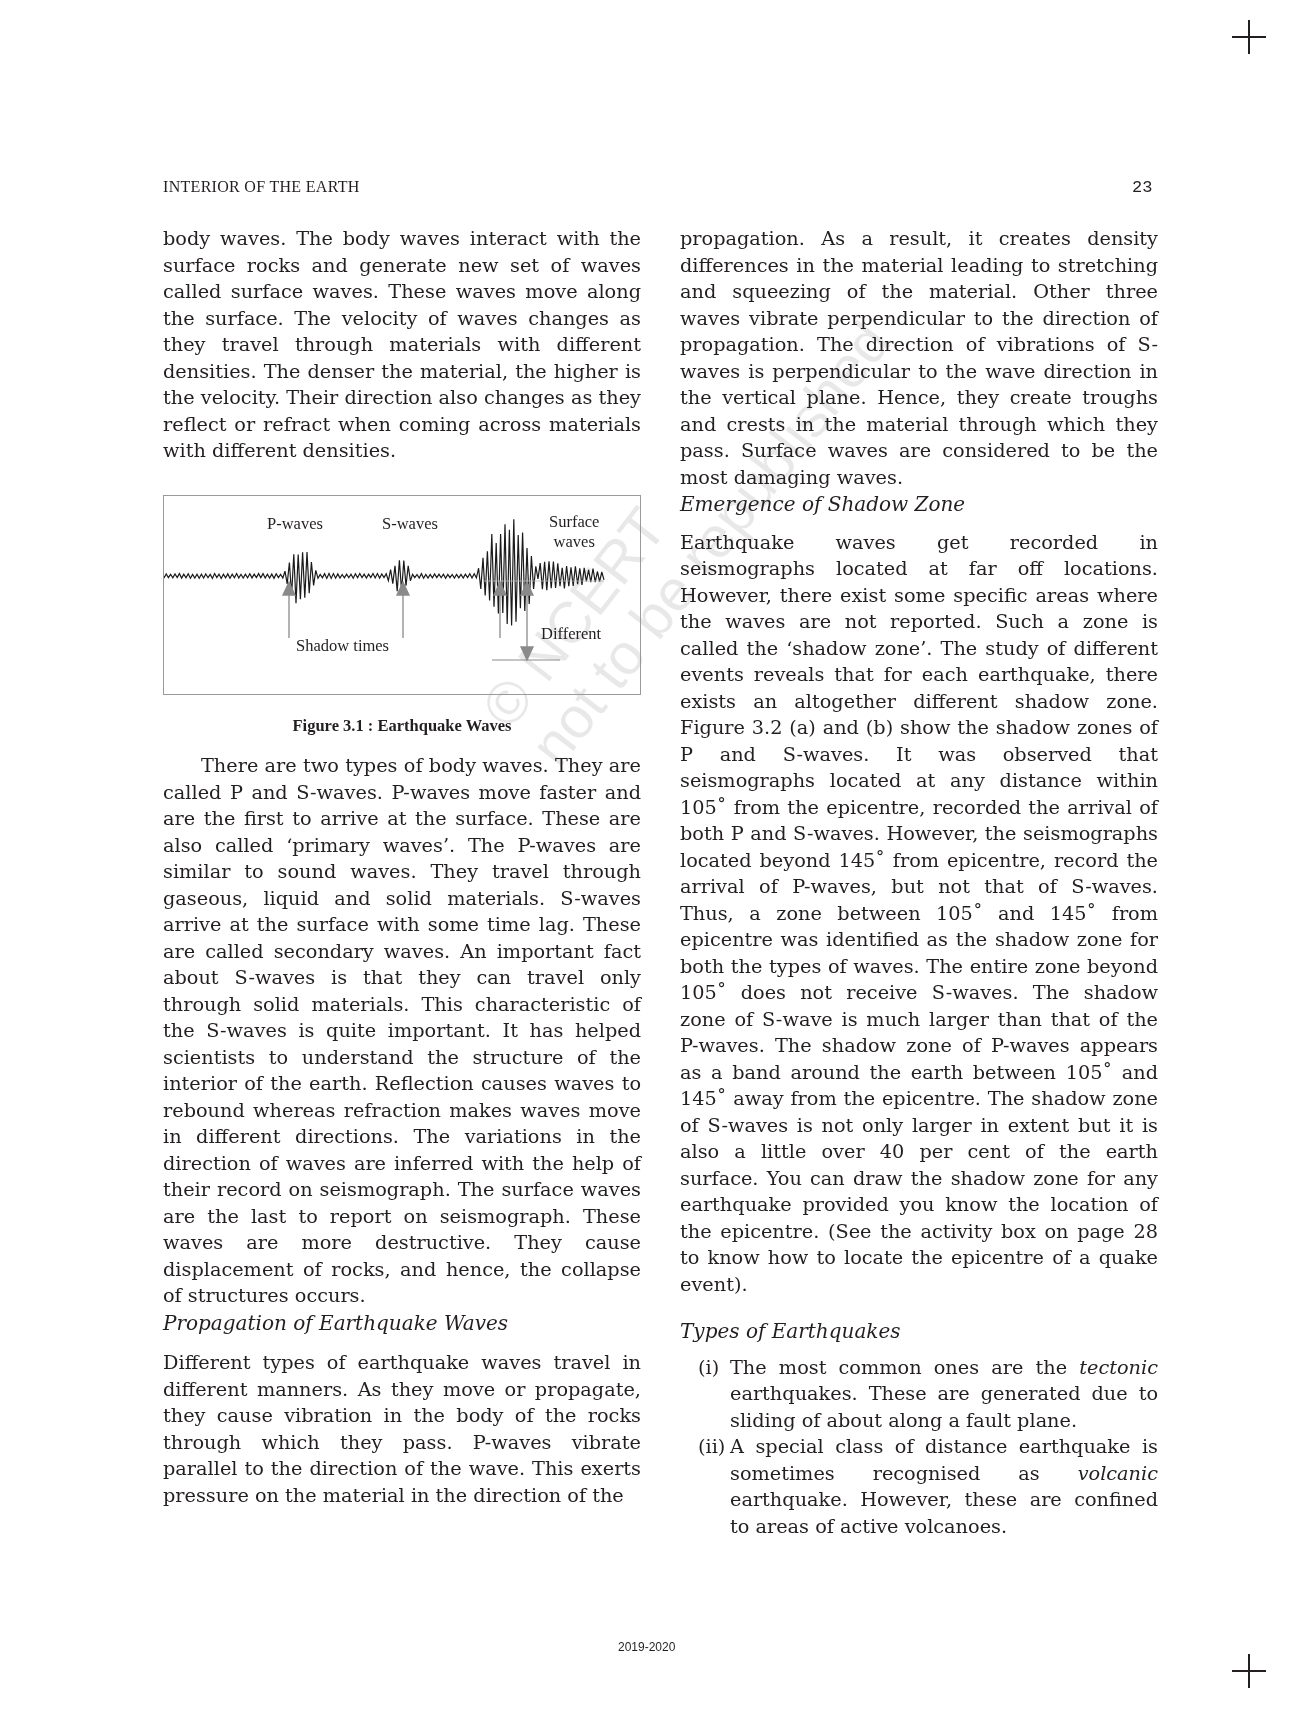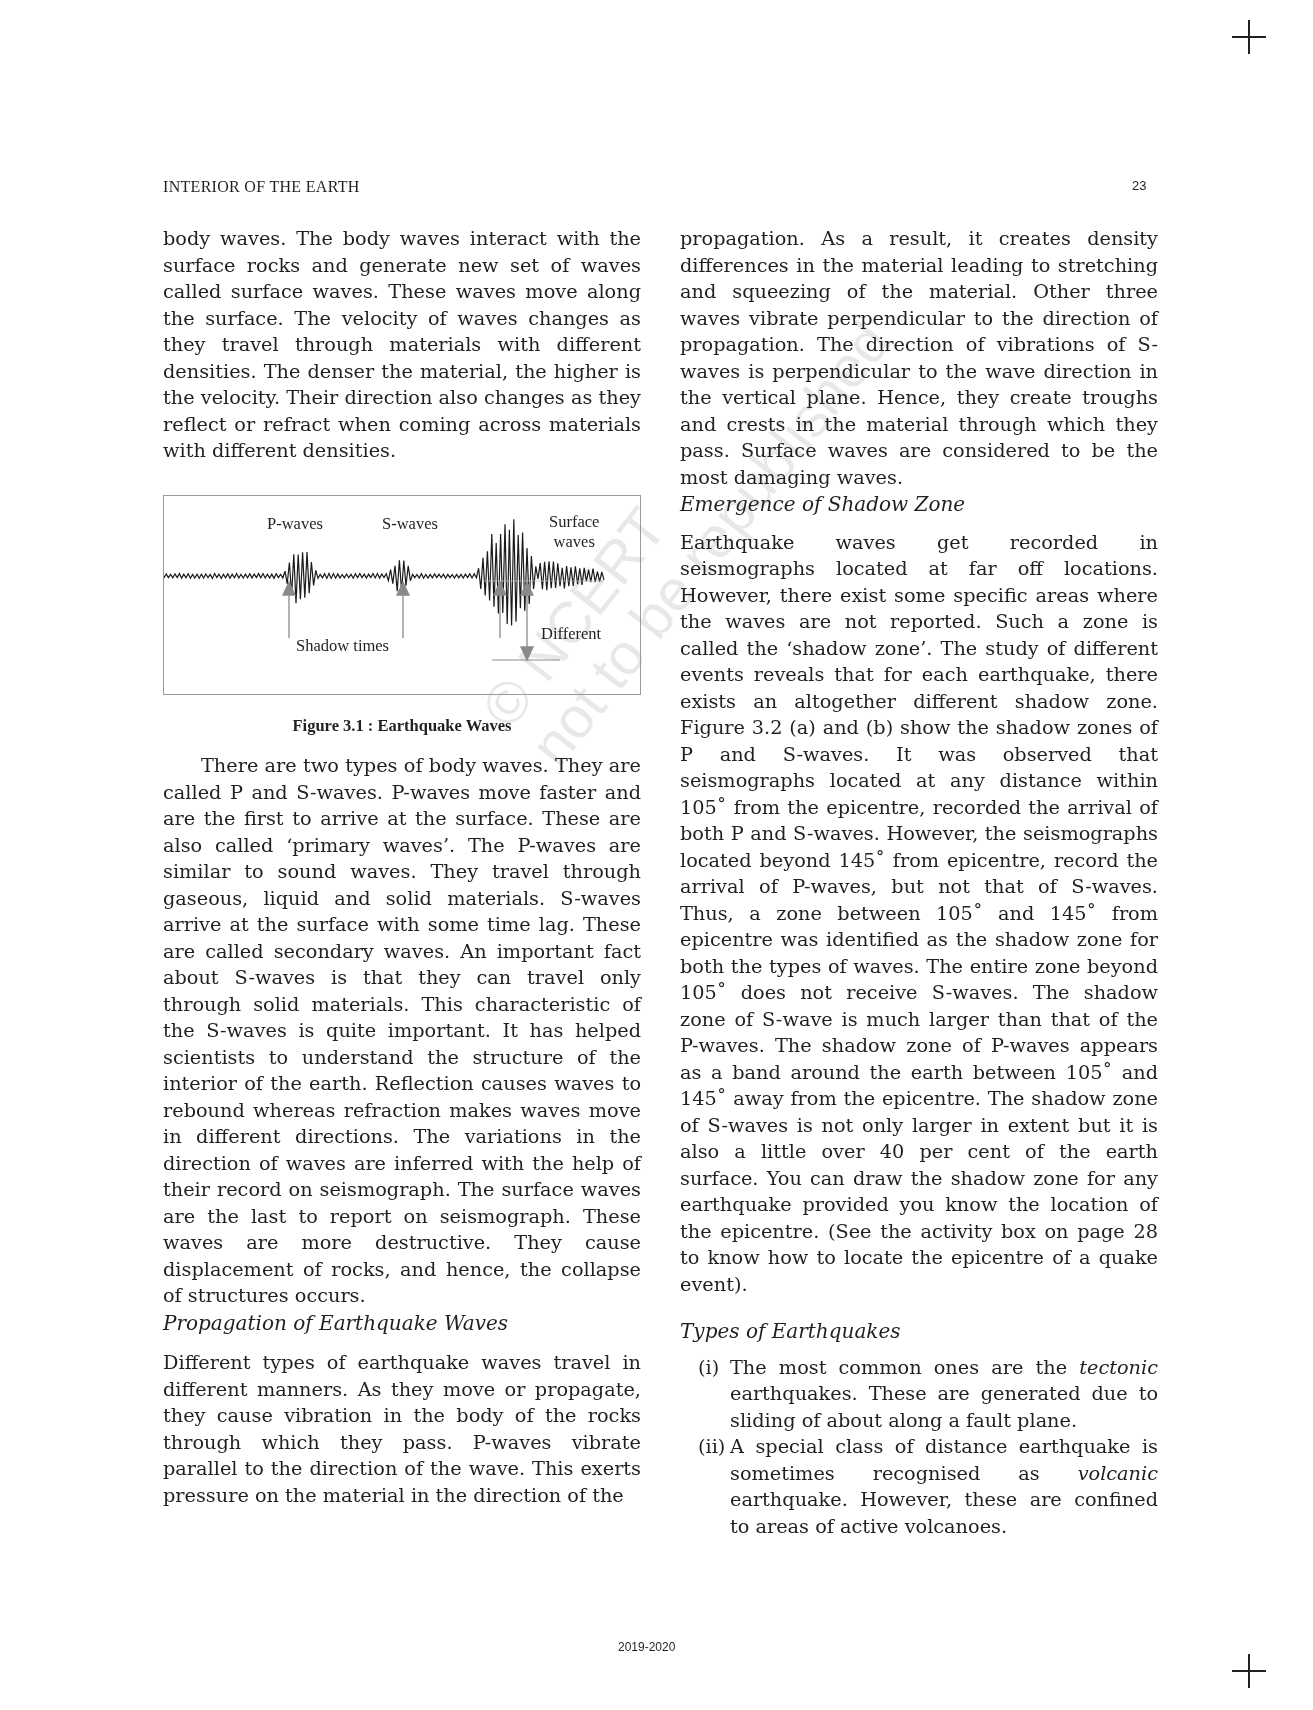--- a/index.html
+++ b/index.html
@@ -7,21 +7,21 @@
          font-family: "DejaVu Serif", "Liberation Serif", serif; color: #231f20; }
   .crop { position: absolute; width: 34px; height: 34px; }
   .crop::before, .crop::after { content: ""; position: absolute; background: #231f20; }
   .crop::before { left: 16px; top: 0; width: 1.5px; height: 34px; }
   .crop::after { top: 16px; left: 0; height: 1.5px; width: 34px; }
   #crop-top { left: 1232px; top: 20px; }
   #crop-bottom { left: 1232px; top: 1654px; }
 
   .running-head { position: absolute; top: 178px; left: 163px; font-size: 16px; letter-spacing: 0.3px;
                   font-family: "Liberation Serif", serif; }
-  .page-num { position: absolute; top: 178px; left: 1132px; font-size: 13px; font-family: Liberation Sans, sans-serif; }
+  .page-num { position: absolute; top: 178px; left: 1132px; font-size: 17px; font-family: Liberation Mono, monospace; }
   .footer-year { position: absolute; top: 1640px; left: 618px; font-size: 12px;
                  font-family: "Liberation Sans", sans-serif; }
 
   .col { position: absolute; width: 478px; font-size: 19.3px; line-height: 26.5px; }
   #col-left { left: 163px; top: 226px; }
   #col-right { left: 680px; top: 226px; }
   .col p { margin: 0; text-align: justify; }
   .indent { text-indent: 38px; }
   .section-heading { font-style: italic; margin: 0; font-size: 20px; }
 

